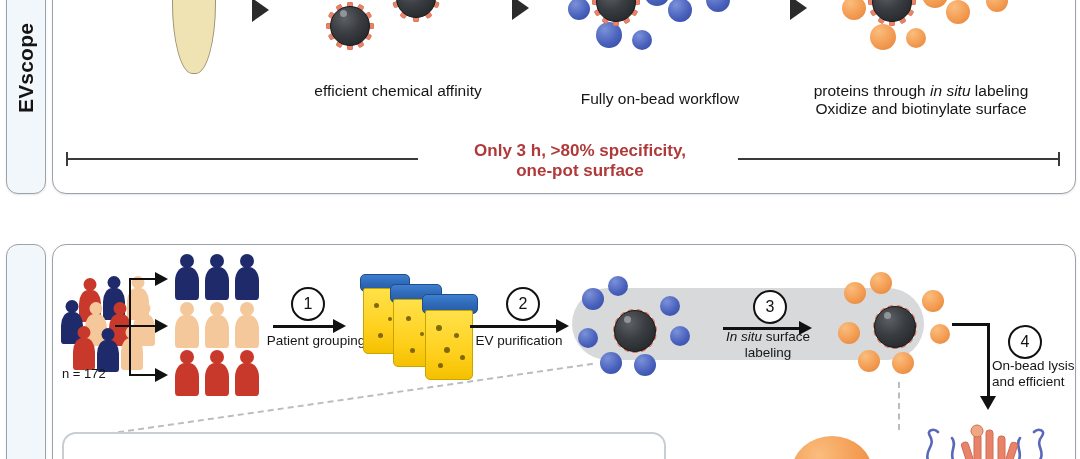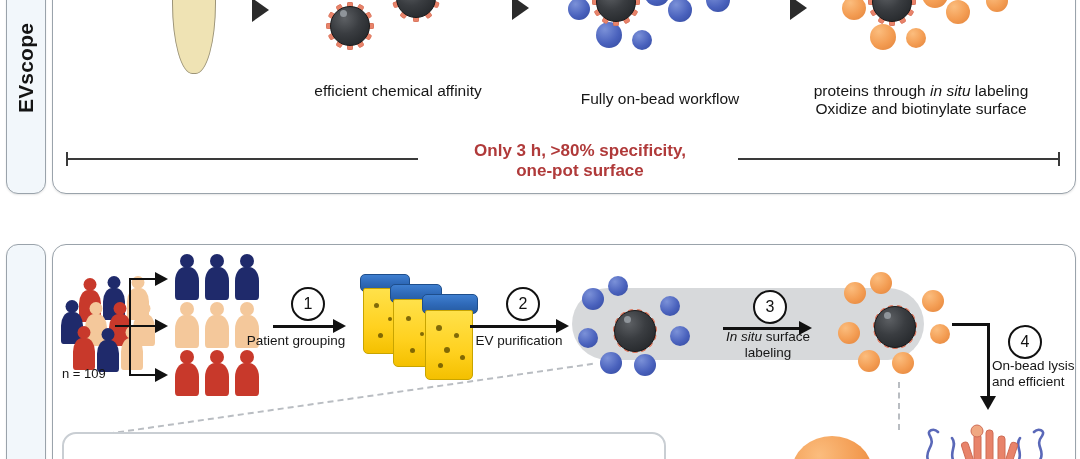--- a/index.html
+++ b/index.html
@@ -306,21 +306,21 @@
     </div>
     <div class="person" style="left:38px;top:56px;width:24px;height:44px;">
       <div class="head" style="top:0;width:13px;height:13px;background:#1f2a6b;"></div>
       <div class="body" style="top:12px;width:22px;height:32px;background:#1f2a6b;"></div>
     </div>
     <div class="person" style="left:62px;top:54px;width:24px;height:44px;">
       <div class="head" style="top:0;width:13px;height:13px;background:#f4c89b;"></div>
       <div class="body" style="top:12px;width:22px;height:32px;background:#f4c89b;"></div>
     </div>
   </div>
-  <div class="nlabel" style="left:62px;top:366px;">n = 109</div>
+  <div class="nlabel" style="left:62px;top:366px;">n = 172</div>
 
   <div class="arrow-shaft" style="left:129px;top:278px;width:2px;height:98px;"></div>
   <div class="arrow-shaft" style="left:129px;top:278px;width:28px;height:2px;"></div>
   <div class="arrow-shaft" style="left:115px;top:325px;width:42px;height:2px;"></div>
   <div class="arrow-shaft" style="left:129px;top:374px;width:28px;height:2px;"></div>
   <div class="tri-right" style="left:155px;top:272px;"></div>
   <div class="tri-right" style="left:155px;top:319px;"></div>
   <div class="tri-right" style="left:155px;top:368px;"></div>
 
   <div style="position:absolute;left:174px;top:254px;width:90px;height:46px;">
@@ -362,21 +362,21 @@
       </div>
     <div class="person" style="left:60px;top:0;width:26px;height:46px;">
         <div class="head" style="top:0;width:14px;height:14px;background:#c8392b;"></div>
         <div class="body" style="top:13px;width:24px;height:33px;background:#c8392b;"></div>
       </div>
   </div>
 
   <div class="stepnum" style="left:291px;top:287px;">1</div>
   <div class="arrow-shaft" style="left:273px;top:325px;width:62px;height:3px;"></div>
   <div class="tri-right" style="left:333px;top:319px;"></div>
-  <div class="steplabel" style="left:244px;top:333px;width:104px;">
+  <div class="steplabel" style="left:264px;top:333px;width:104px;">
     <span>Patient  grouping</span>
   </div>
 
   <div style="position:absolute;left:360px;top:268px;width:140px;height:104px;">
     <div class="cup" style="left:0;top:6px;width:48px;height:80px;">
       <div class="lid" style="width:48px;height:16px;"></div>
       <div class="jar" style="top:14px;width:40px;height:64px;">
         <div class="dot" style="left:10px;top:14px;width:5px;height:5px;"></div>
         <div class="dot" style="left:24px;top:28px;width:4px;height:4px;"></div>
         <div class="dot" style="left:14px;top:44px;width:5px;height:5px;"></div>

